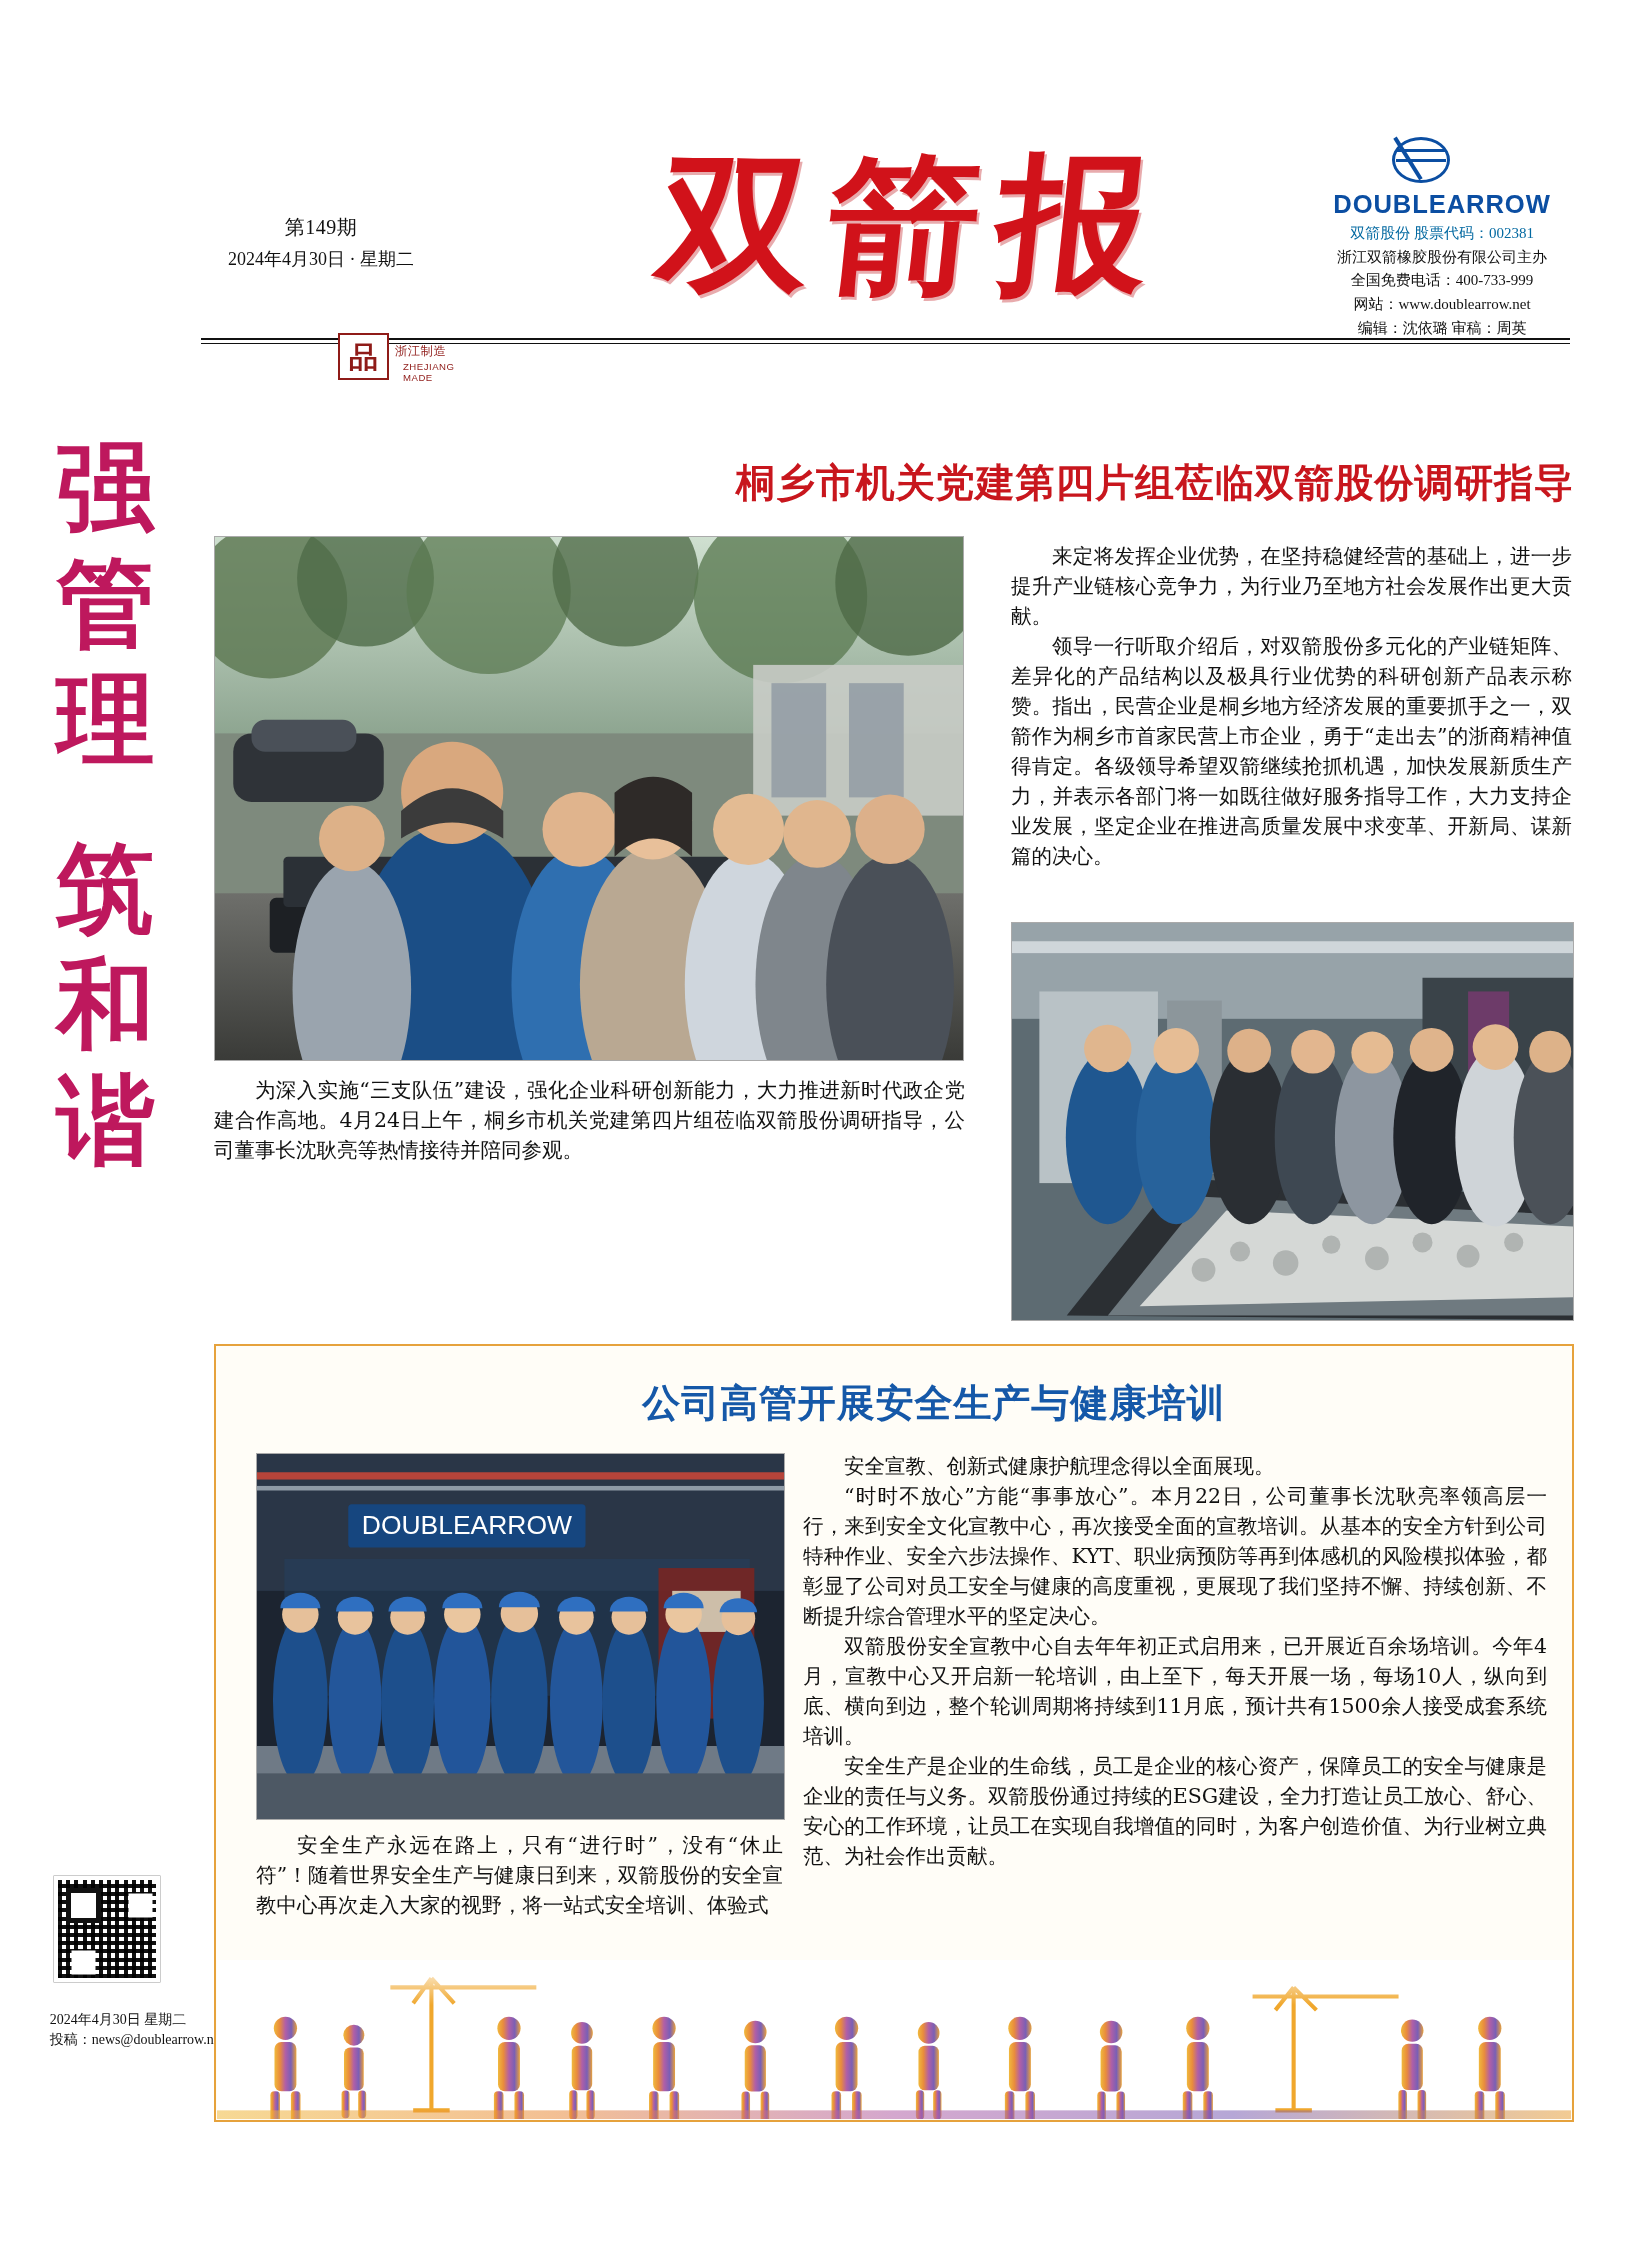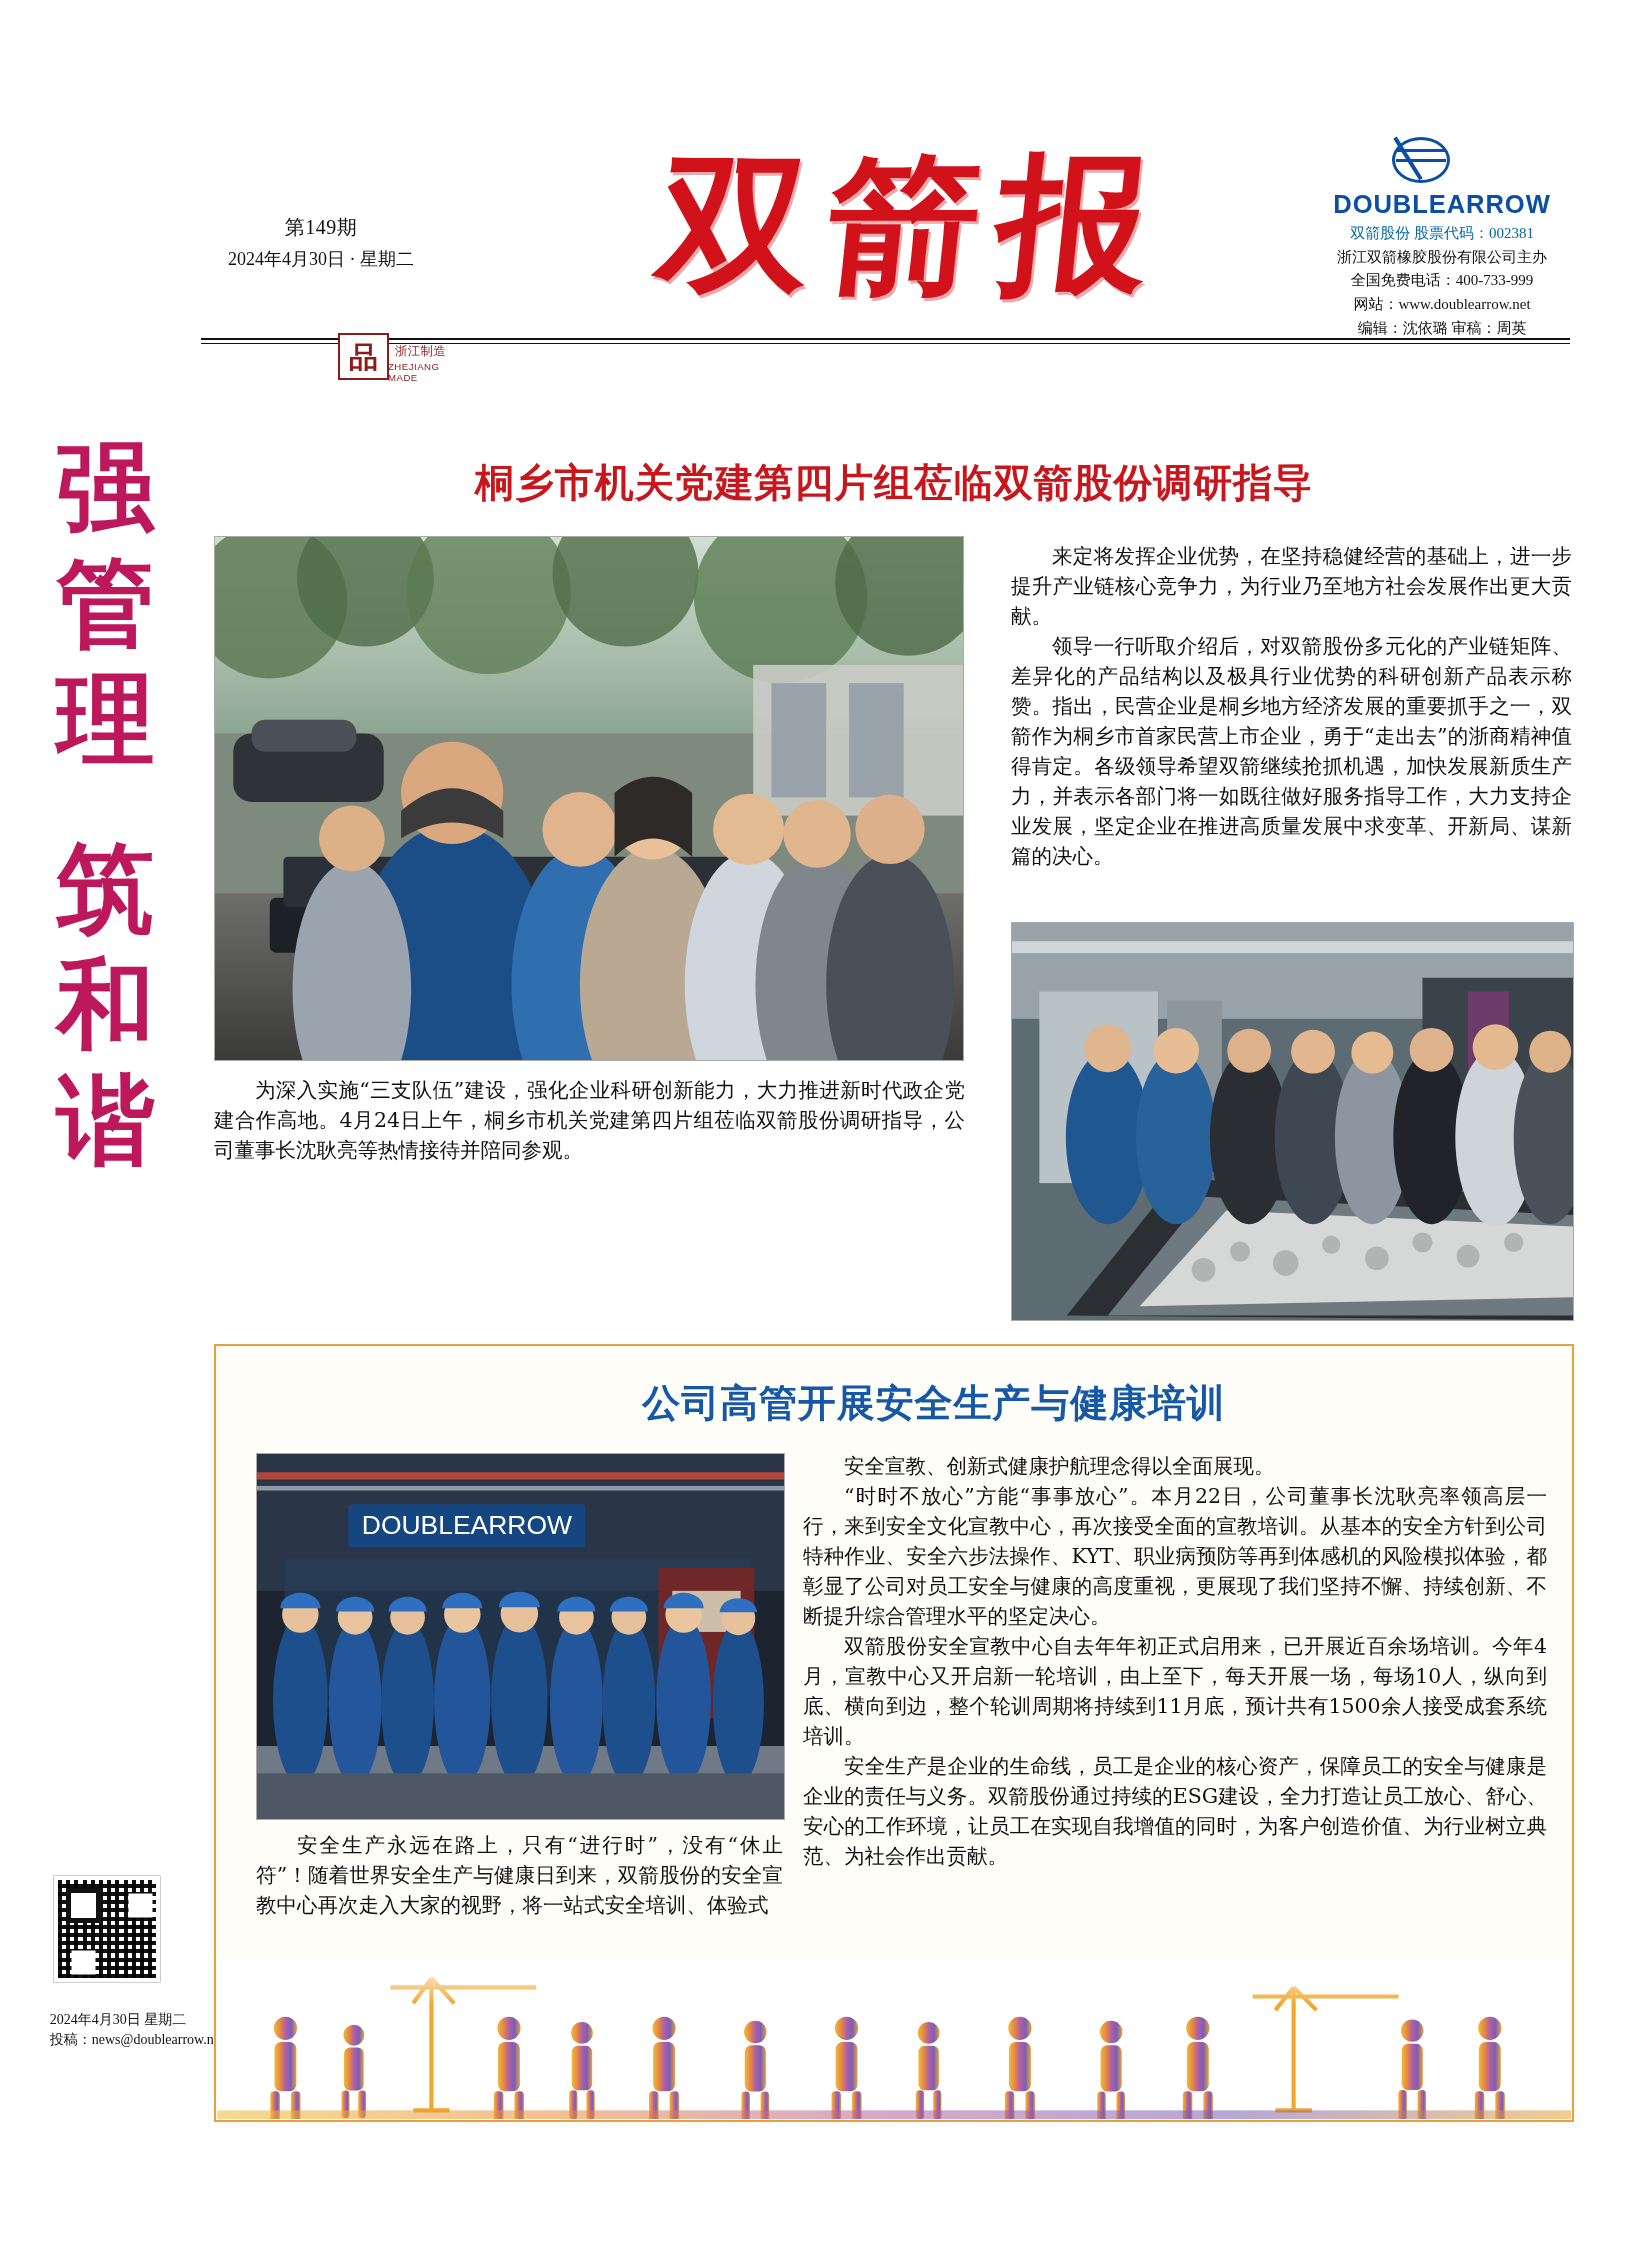--- a/index.html
+++ b/index.html
@@ -150,21 +150,21 @@
   }
   #seal-cn {
     position: absolute;
     left: 57px; top: 10px;
     font-size: 12.3px;
     color: #8f1b18;
     letter-spacing: 0.5px;
   }
   #seal-en {
     position: absolute;
-    left: 50px; top: 28px;
+    left: 65px; top: 28px;
     font-size: 9.6px;
     color: #8f1b18;
     letter-spacing: 0.5px;
     font-family: "Liberation Sans", sans-serif;
   }
 
   
   #slogan {
     position: absolute;
     left: 37px; top: 429px;
@@ -208,21 +208,21 @@
     color: #111;
     line-height: 20px;
     margin-left: 37px;
   }
 
   
   #a1-title {
     position: absolute;
     left: 214px; top: 456px;
     width: 1360px;
-    text-align: center;
+    text-align: right;
     color: #c8161d;
     font-family: "DejaVu Serif", serif;
     font-weight: bold;
     font-size: 39px;
     letter-spacing: 0.9px;
   }
 
   #a1-photo1 {
     position: absolute;
     left: 214px; top: 536px;

